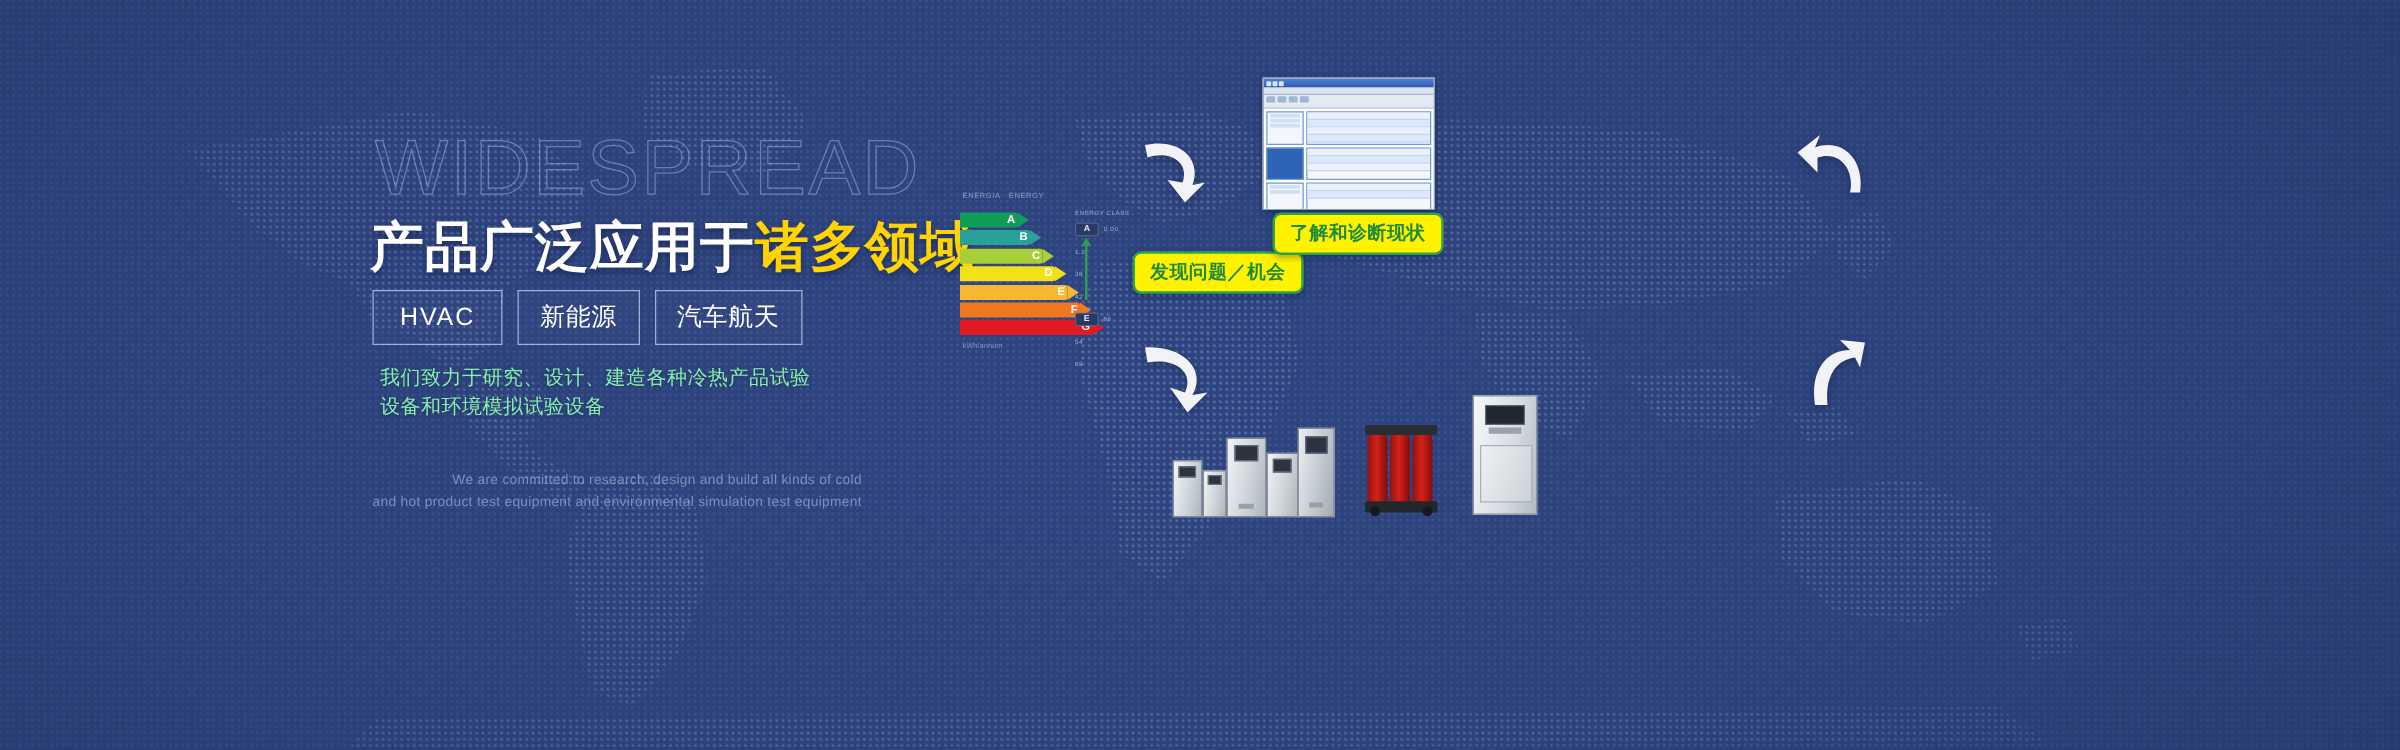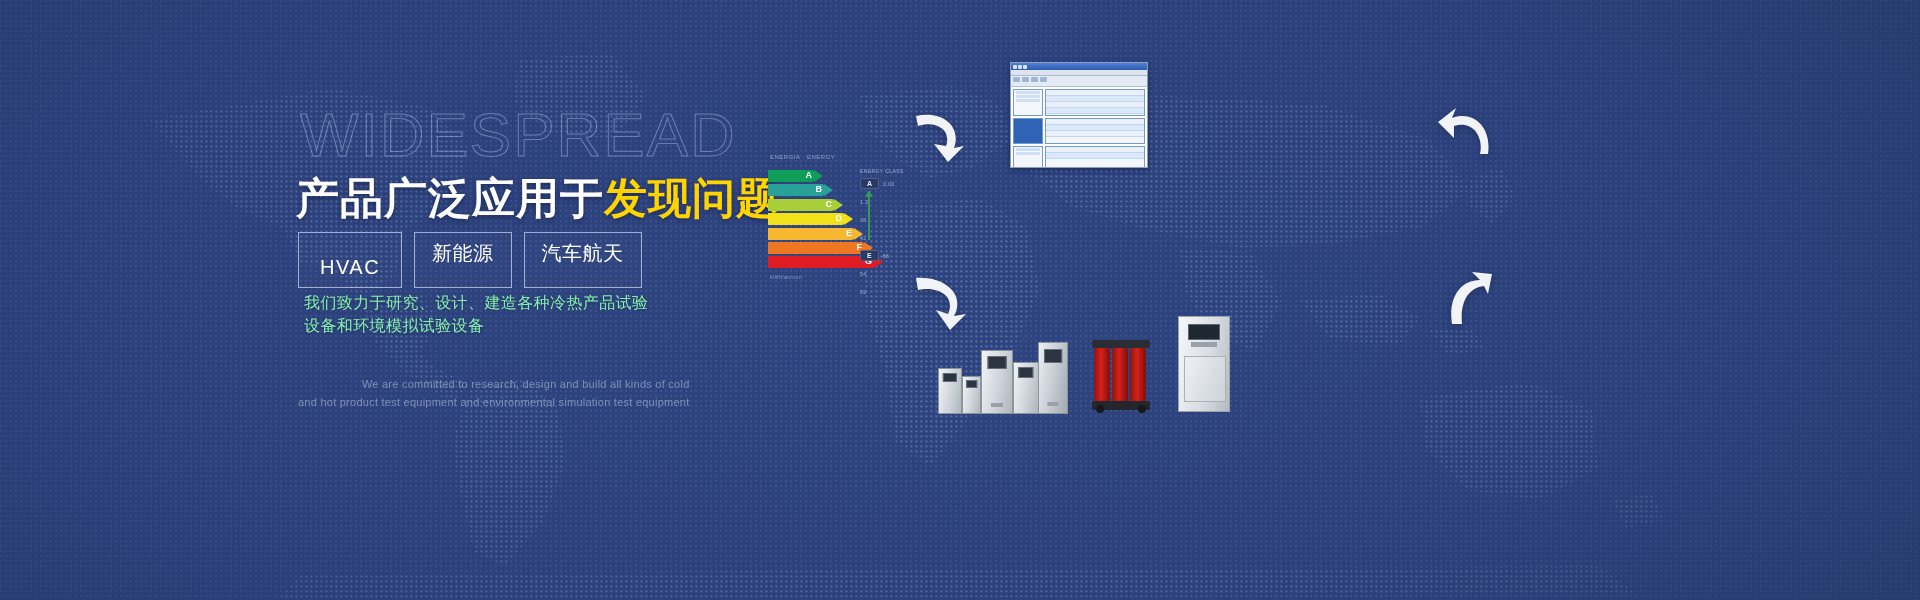--- a/index.html
+++ b/index.html
@@ -49,21 +49,21 @@
   }
   .headline .hl{color:#ffd400;}
   .tags{position:absolute;left:2px;top:128px;display:flex;gap:12px;}
   .tag{
     border:1px solid rgba(205,216,245,.72);
     color:#ffffff;font-size:20px;
     padding:7px 17px 8px;
     white-space:nowrap;letter-spacing:.5px;
     background:rgba(255,255,255,.015);
   }
-  .tag.en{letter-spacing:1.5px;padding:23px 21px 8px;}
+  .tag.en{letter-spacing:1.5px;padding:10px 21px 8px;}
   .para{
     position:absolute;left:8px;top:188px;
     font-size:16px;color:#86efac;line-height:1.42;
     letter-spacing:.4px;white-space:pre-line;
     text-shadow:0 1px 3px rgba(12,22,56,.45);
   }
   .subpara{
     position:absolute;left:2px;top:272px;
     font-size:11px;color:rgba(198,209,238,.52);
     line-height:1.62;letter-spacing:.25px;white-space:pre-line;text-align:right;
@@ -186,21 +186,21 @@
       </g>
     </svg>
   </div>
   <div class="dotgrid"></div>
   <div class="vignette"></div>
 
   <div class="left">
     <div class="ghost">WIDESPREAD</div>
 
     <div class="headline">
-      <span>产品广泛应用于</span><span class="hl">发现问题</span>
+      <span>产品广泛应用于</span><span class="hl">诸多领域</span>
     </div>
 
     <div class="tags">
       <div class="tag en">HVAC</div>
       <div class="tag">新能源</div>
       <div class="tag">汽车航天</div>
     </div>
 
     <div class="para">我们致力于研究、设计、建造各种冷热产品试验
 设备和环境模拟试验设备</div>
@@ -324,20 +324,22 @@
       <svg viewBox="0 0 60 60">
           <path d="M6 6 C34 4 56 22 44 44 L56 42 L40 58 L26 38 L38 42 C46 24 28 14 8 18 Z" fill="#f1f3f6"></path>
         </svg>
     </div>
     <div class="arr" style="left:678px;top:268px">
       <svg viewBox="0 0 60 60">
           <path d="M14 56 C10 30 22 12 42 12 L34 4 L54 6 L50 26 L46 18 C30 20 22 34 24 56 Z" fill="#f1f3f6"></path>
         </svg>
     </div>
 
+    <div class="ylab" style="left:146px;top:201px">发现问题／机会</div>
+    <div class="ylab" style="left:258px;top:170px">了解和诊断现状</div>
 
     <div class="prod" style="left:178px;bottom:186px;width:130px;height:80px">
       <div class="cab" style="left:0;width:22px;height:44px;">
           <div class="scr"></div>
         </div>
       <div class="cab" style="left:24px;width:17px;height:36px;">
           <div class="scr"></div>
         </div>
       <div class="cab" style="left:43px;width:30px;height:62px;">
           <div class="scr"></div>

